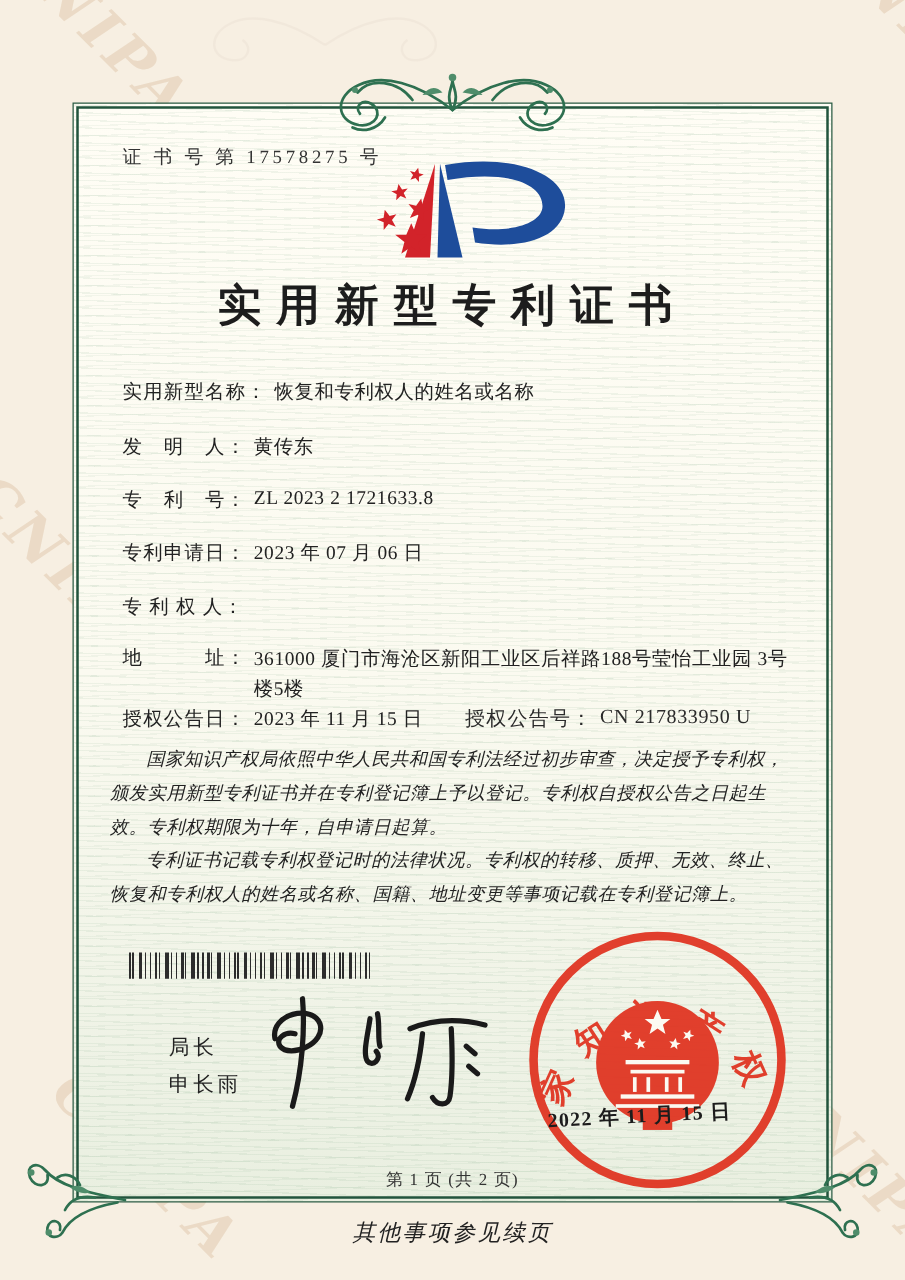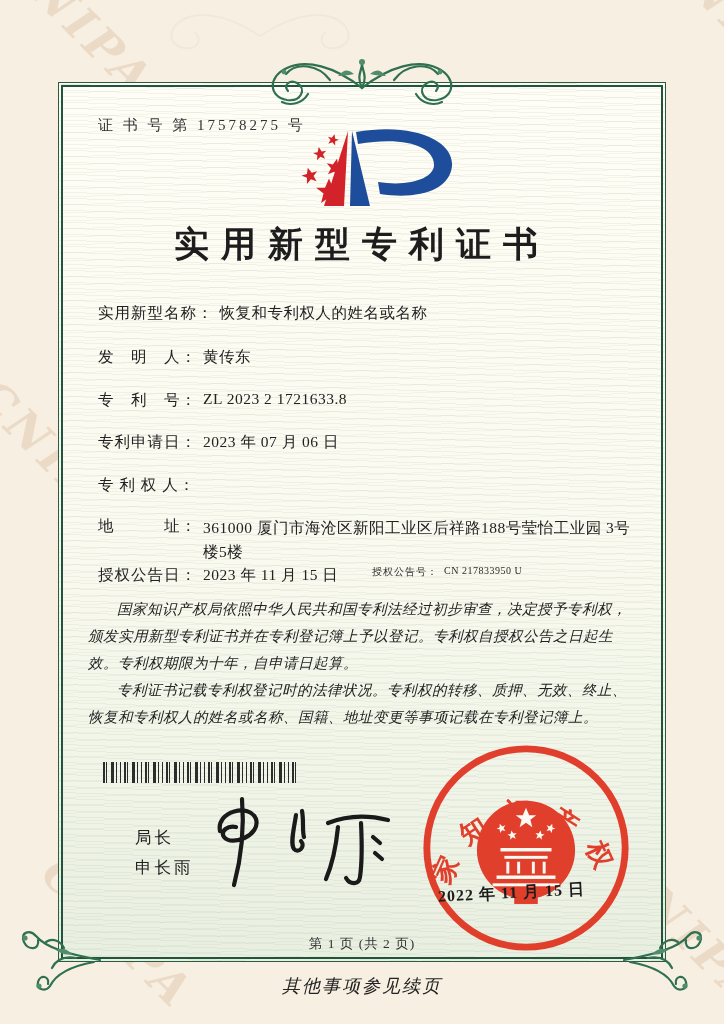--- a/index.html
+++ b/index.html
@@ -51,28 +51,28 @@
   .title {
     position:absolute; left:0; top:221px; width:724px;
     text-align:center; font-size:35px; font-weight:bold;
     letter-spacing:12px; color:#1d1d1d;
   }
   
   .field-row { position:absolute; left:98px; display:flex; font-size:15.5px; color:#222; }
   .field-label { white-space:nowrap; letter-spacing:1px; }
   .field-value { margin-left:6px; letter-spacing:0.5px; }
   .field-value.wrap { width:436px; line-height:1.55; }
-  .field-pair2 { position:absolute; left:372px; top:565px; display:flex; font-size:10px;text-align:center; }
+  .field-pair2 { position:absolute; left:372px; top:565px; display:flex; font-size:16px;text-align:center; }
   
   .paras {
     position:absolute; left:88px; top:596px; width:552px;
     font-size:14.5px; line-height:1.86; color:#222;
     font-style:italic;
   }
-  .paras p { text-indent:2em; letter-spacing:0.5px; }
+  .paras p { text-indent:2em; letter-spacing:0.5px;font-family:Liberation Mono, monospace; }
   
   .barcode {
     position:absolute; left:103px; top:762px; width:193px; height:21px;
     background:repeating-linear-gradient(90deg,
       #2c2c2c 0 2px,  rgba(0,0,0,0) 2px 3px,
       #2c2c2c 3px 4px, rgba(0,0,0,0) 4px 8px,
       #2c2c2c 8px 11px, rgba(0,0,0,0) 11px 13px,
       #2c2c2c 13px 14px, rgba(0,0,0,0) 14px 17px,
       #2c2c2c 17px 18px, rgba(0,0,0,0) 18px 21px);
   }

